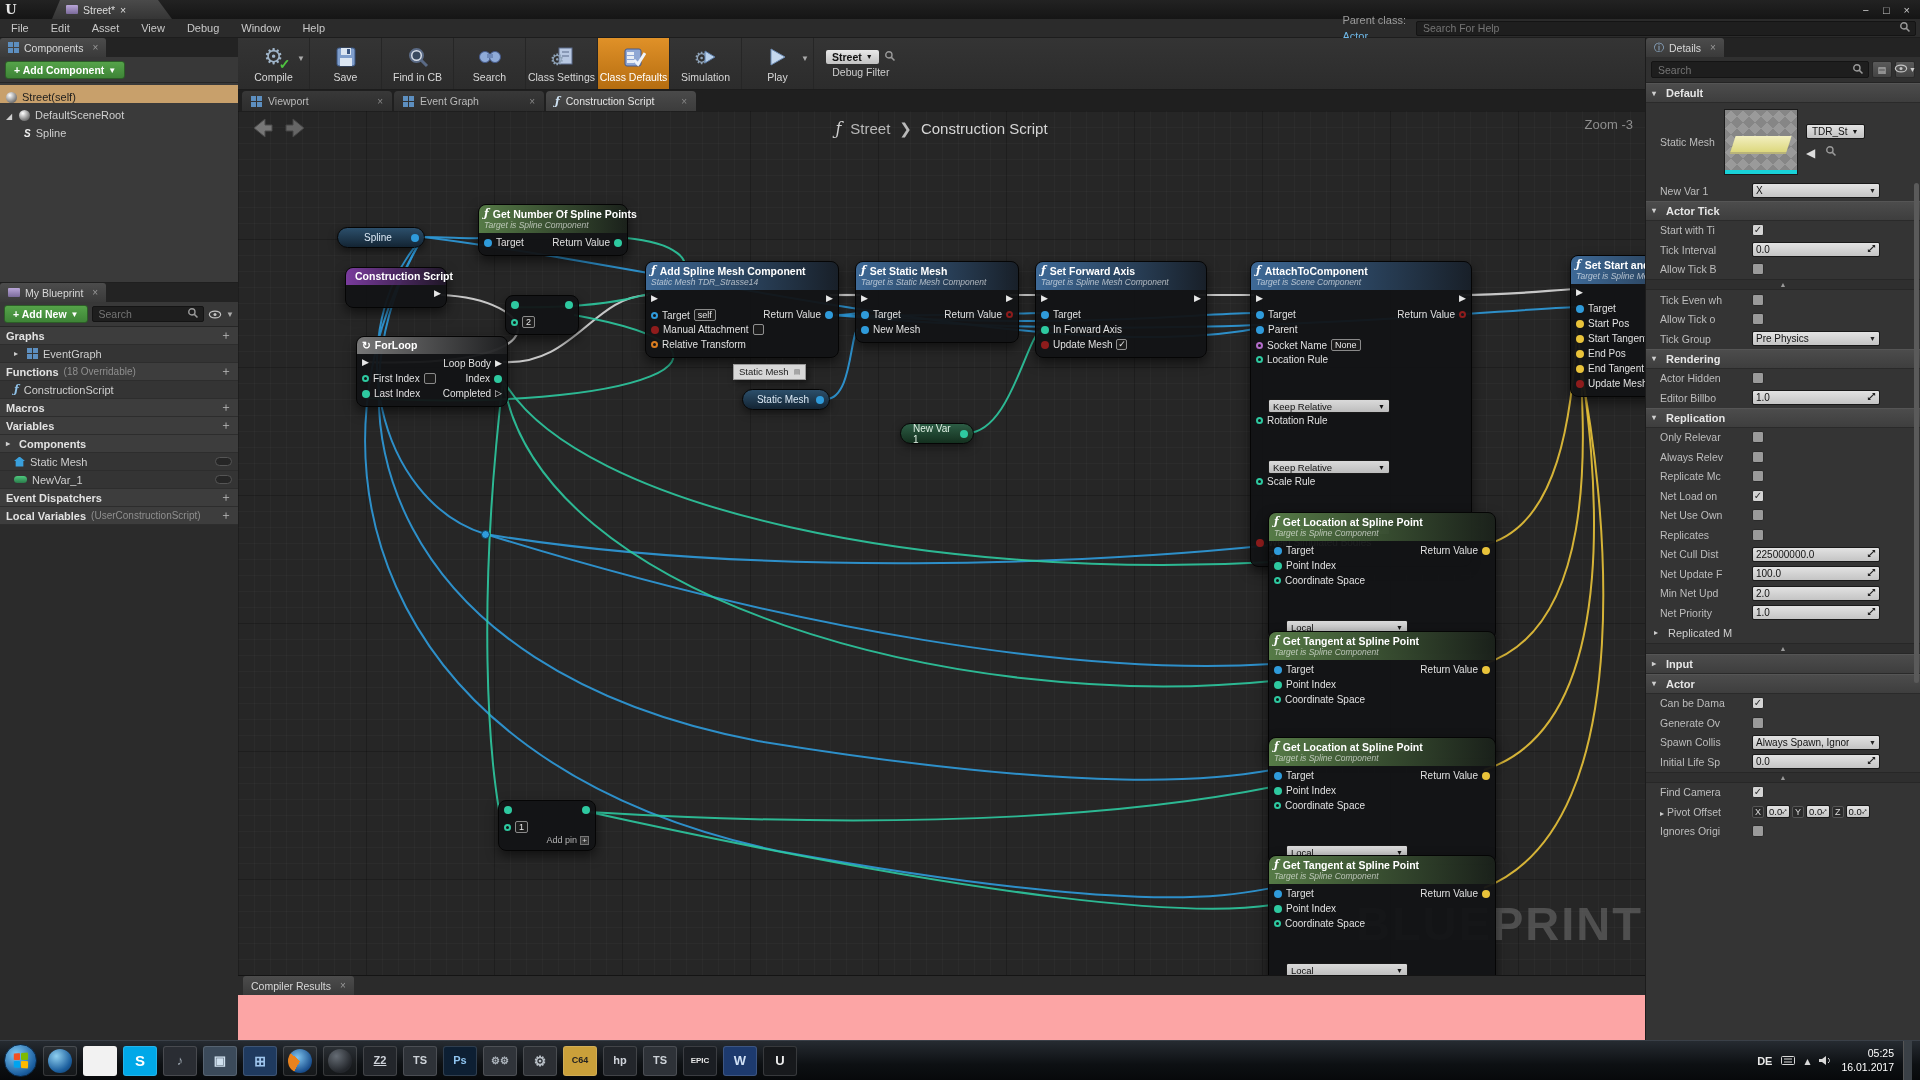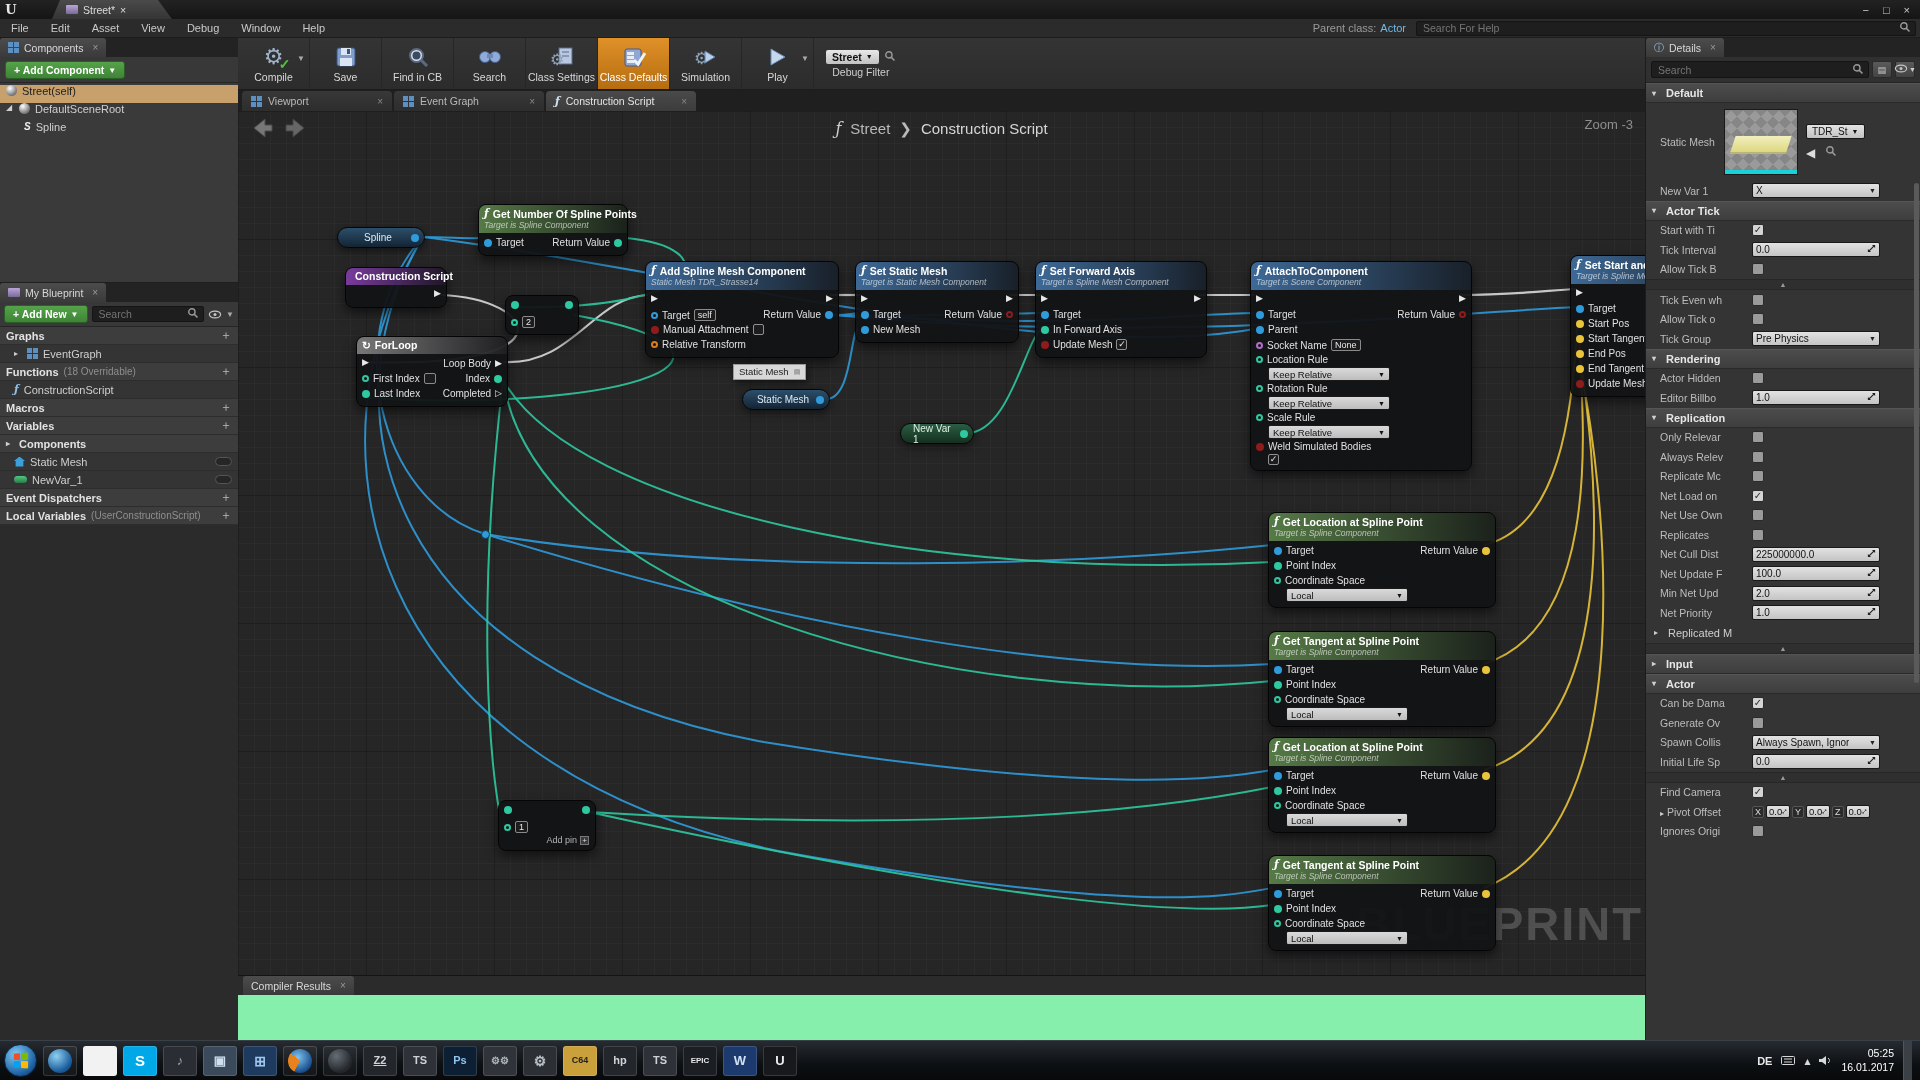--- a/index.html
+++ b/index.html
@@ -8,35 +8,35 @@
   
   #titlebar{position:absolute;left:0;top:0;width:1920px;height:19px;background:linear-gradient(#222,#151515);display:flex;align-items:center;}
   #uelogo{width:22px;height:19px;color:#e8e8e8;font-weight:bold;font-size:13px;display:flex;align-items:center;justify-content:center;font-family:"DejaVu Serif",serif;}
   #apptab{margin-left:30px;height:19px;min-width:120px;background:linear-gradient(#4a4a4a,#353535);clip-path:polygon(8px 0,calc(100% - 14px) 0,100% 100%,0 100%);display:flex;align-items:center;gap:5px;padding:0 20px 0 14px;color:#ddd;font-size:10.5px;}
   .bookicon{width:12px;height:9px;background:linear-gradient(#b9a6d8,#7a6a9a);border-radius:1px;}
   #wincontrols{margin-left:auto;display:flex;gap:14px;padding-right:10px;color:#ccc;font-size:11px;}
   #wincontrols span{cursor:default;}
   
   #menubar{position:absolute;left:0;top:19px;width:1920px;height:19px;background:#2b2b2b;border-bottom:1px solid #1d1d1d;display:flex;align-items:center;font-size:11px;color:#c9c9c9;}
   .menu-item{padding:0 11px;height:100%;display:flex;align-items:center;}
-  #parentclass{margin-left:auto;color:#9a9a9a;display:flex;gap:4px;padding-right:10px;}
+  #parentclass{margin-left:auto;color:#9a9a9a;display:flex;gap:4px;padding-right:10px;flex-direction:column;}
   #parentclass .link{color:#6fb8e8;}
   .searchbox{background:#1e1e1e;border:1px solid #141414;border-radius:2px;color:#8a8a8a;display:flex;align-items:center;padding:0 4px;gap:4px;}
   .searchbox input{background:transparent;border:none;outline:none;color:#aaa;font-size:10.5px;width:100%;}
   #helpsearch{width:500px;height:15px;margin-right:4px;}
   
   #leftcol{position:absolute;left:0;top:38px;width:238px;height:1002px;background:#2b2b2b;}
   .paneltabs{height:19px;background:#232323;display:flex;align-items:flex-end;}
   .paneltab{height:19px;background:linear-gradient(#4c4c4c,#3a3a3a);border-radius:3px 3px 0 0;display:flex;align-items:center;gap:5px;padding:0 8px;font-size:10.5px;color:#d8d8d8;}
   .paneltab .x{color:#999;font-size:10px;margin-left:4px;}
   .greenbtn{background:linear-gradient(#55a349,#3e8437);border:1px solid #2c5e27;border-radius:3px;color:#fff;font-weight:bold;font-size:10.5px;display:inline-flex;align-items:center;gap:4px;padding:2px 8px;}
   .greenbtn .caret{font-size:8px;}
   #comp-addrow{background:#383838;padding:3px 5px;border-bottom:1px solid #262626;}
   #comp-tree{background:#3a3a3a;height:200px;border-bottom:1px solid #1f1f1f;padding-top:2px;}
-  .trow{height:18px;display:flex;align-items:flex-start;gap:5px;font-size:11px;color:#cfcfcf;padding-left:6px;}
+  .trow{height:18px;display:flex;align-items:flex-end;gap:5px;font-size:11px;color:#cfcfcf;padding-left:6px;}
   .trow.sel{background:#c8a06b;color:#1d1d1d;}
   .sphere{width:11px;height:11px;border-radius:50%;background:radial-gradient(circle at 35% 30%,#fff,#888 60%,#444);}
   .splineicon{color:#eee;font-size:10px;font-weight:bold;font-style:italic;}
   .expander{color:#cfcfcf;font-size:8px;width:8px;}
   
   #mybp-addrow{background:#383838;padding:3px 4px;display:flex;gap:4px;align-items:center;border-bottom:1px solid #262626;}
   #mybp-search{flex:1;height:16px;}
   .bprow{display:flex;align-items:center;font-size:11px;height:18px;padding:0 6px;gap:5px;border-bottom:1px solid #2d2d2d;}
   .bprow.hdr{background:#3d3d3d;color:#e2e2e2;font-weight:bold;}
   .bprow.item{background:#343434;color:#cfcfcf;padding-left:14px;}
@@ -85,30 +85,30 @@
   .hmacro{background:linear-gradient(90deg,rgba(128,128,128,.92),rgba(70,70,70,.22));}
   .fglyph{font-family:"DejaVu Serif",serif;font-style:italic;font-weight:bold;font-size:11px;}
   .nrow{display:flex;justify-content:space-between;align-items:flex-start;padding:1px 5px;min-height:15px;}
   .ncell{display:flex;align-items:center;gap:4px;white-space:nowrap;}
   .ncol{display:flex;flex-direction:column;gap:2px;}
   .pin{width:8px;height:8px;border-radius:50%;flex:0 0 auto;}
   .pin.hollow{background:transparent!important;border:2px solid;width:7px;height:7px;}
   .execpin{font-size:9px;color:#e8e8e8;line-height:1;}
   .nfield{background:#1c1c1c;border:1px solid #8a8a8a;border-radius:2px;padding:0 3px;font-size:9px;min-width:12px;min-height:11px;color:#e8e8e8;text-align:center;}
   .ncb{width:11px;height:11px;border:1px solid #909090;border-radius:2px;background:#1c1c1c;font-size:9px;color:#e8e8e8;display:flex;align-items:center;justify-content:center;line-height:1;}
-  .ndd{width:122px;height:14px;background:linear-gradient(#dadada,#bdbdbd);border:1px solid #1a1a1a;border-radius:2px;color:#111;font-size:9.5px;display:flex;align-items:center;justify-content:space-between;padding:0 4px;}
+  .ndd{width:122px;height:14px;background:linear-gradient(#dadada,#bdbdbd);border:1px solid #1a1a1a;border-radius:2px;color:#111;font-size:9.5px;display:flex;align-items:center;justify-content:space-between;padding:0 4px;margin-top:32px;}
   .pill{position:absolute;height:21px;border-radius:11px;border:1px solid #050505;display:flex;align-items:center;gap:5px;padding:0 5px 0 12px;font-size:10px;color:#dce9f5;z-index:3;background:linear-gradient(180deg,#2c4f6b,#132433);box-shadow:0 3px 8px rgba(0,0,0,.5);}
   .pill.g{background:linear-gradient(180deg,#2c5c44,#14301f);color:#dff0e4;}
   .tip{position:absolute;background:#d8d8d8;color:#222;font-size:9.5px;padding:1px 5px 2px;border:1px solid #9a9a9a;box-shadow:2px 3px 6px rgba(0,0,0,.5);z-index:4;display:flex;gap:5px;align-items:center;}
   .tip .mini{color:#777;font-size:7px;}
   .addpinrow{display:flex;justify-content:flex-end;align-items:center;gap:3px;padding:0 6px 1px;color:#b5b5b5;font-size:9px;}
   .addpinrow .pbox{width:9px;height:9px;background:#3a3a3a;border:1px solid #777;color:#ddd;font-size:8px;display:flex;align-items:center;justify-content:center;}
   .reroute{position:absolute;width:9px;height:9px;border-radius:50%;background:#2f9bdb;border:1px solid #0d3c57;z-index:3;}
   
-  #compiler{position:absolute;left:238px;top:975px;width:1407px;height:65px;background:#86efac;border-top:1px solid #141414;}
+  #compiler{position:absolute;left:238px;top:975px;width:1407px;height:65px;background:#fca5a5;border-top:1px solid #141414;}
   #compiler .paneltabs{background:#2b2b2b;padding-left:5px;}
   #compilerbody{height:44px;background:#2a2a2a;border-top:1px solid #1a1a1a;position:relative;}
   #clearbtn{position:absolute;right:14px;top:12px;color:#9a9a9a;font-size:11px;}
   
   #rightcol{position:absolute;left:1645px;top:38px;width:275px;height:1002px;background:#343434;border-left:1px solid #1c1c1c;}
   #detailsearchrow{display:flex;gap:3px;align-items:center;padding:4px 5px;background:#303030;border-bottom:1px solid #242424;}
   #detailsearch{flex:1;height:17px;}
   .sqbtn{width:20px;height:17px;background:linear-gradient(#5a5a5a,#434343);border:1px solid #2a2a2a;border-radius:2px;display:flex;align-items:center;justify-content:center;color:#ccc;font-size:9px;gap:1px;}
   #detailbody{position:relative;height:940px;overflow:hidden;}
   .dsection-h{height:20px;background:linear-gradient(#4c4c4c,#3e3e3e);border-top:1px solid #555;border-bottom:1px solid #2a2a2a;display:flex;align-items:center;gap:6px;padding:0 6px;font-size:11px;font-weight:bold;color:#e6e6e6;}

